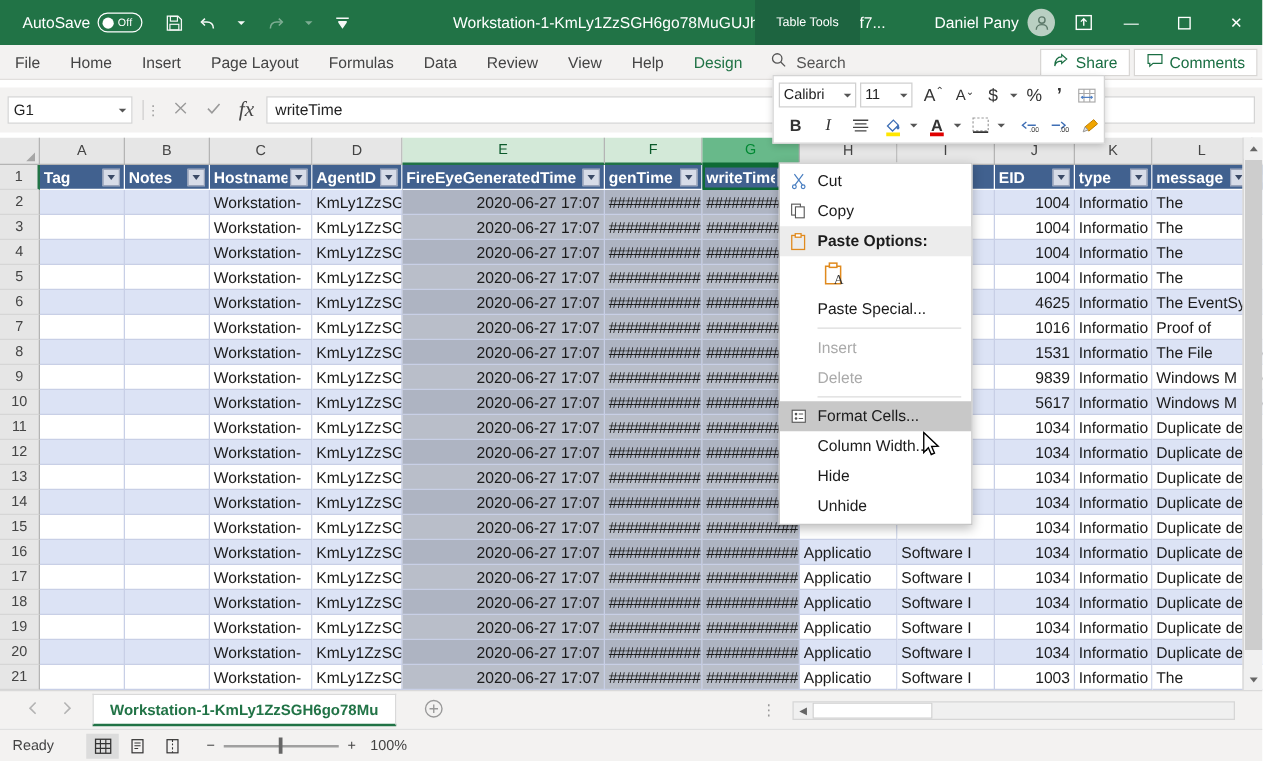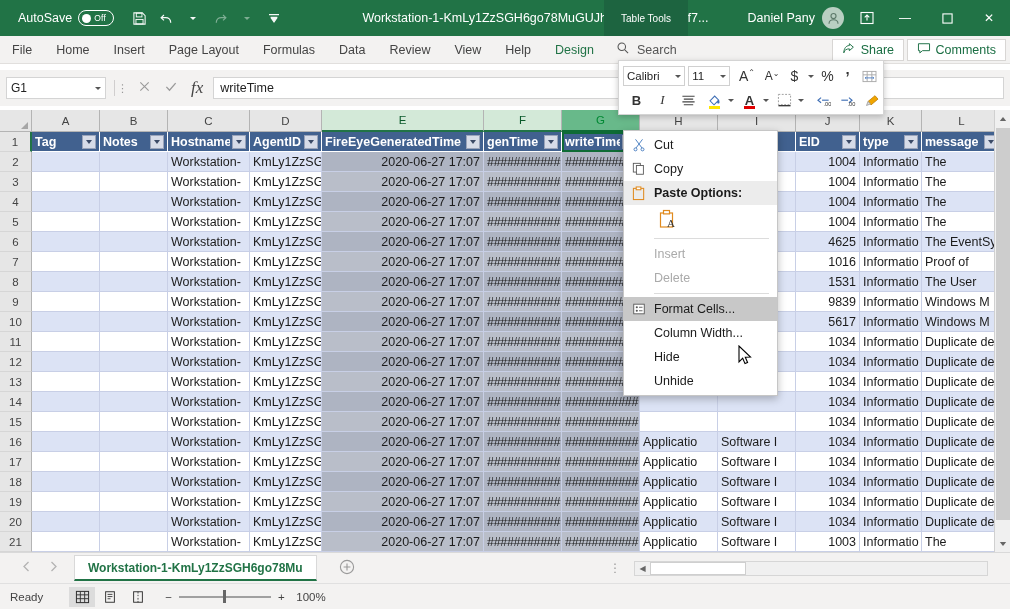--- a/index.html
+++ b/index.html
@@ -586,21 +586,21 @@
           <div class="cell band" style="width: 68px;"></div>
           <div class="cell band" style="width: 82px;">Workstation-</div>
           <div class="cell band" style="width: 72px;">KmLy1ZzSG</div>
           <div class="cell band r selov" style="width: 162px;">2020-06-27 17:07</div>
           <div class="cell band r selov hash" style="width: 78px;">###########</div>
           <div class="cell band r selov hash" style="width: 78px;">###########</div>
           <div class="cell band" style="width: 78px;"></div>
           <div class="cell band" style="width: 78px;"></div>
           <div class="cell band r" style="width: 64px;">1531</div>
           <div class="cell band" style="width: 62px;">Informatio</div>
-          <div class="cell band" style="width: 80px;">The User</div>
+          <div class="cell band" style="width: 80px;">The File</div>
           <div class="cell band" style="width: 34px;">NT</div>
         </div>
         <div class="row">
           <div class="cell" style="width: 68px;"></div>
           <div class="cell" style="width: 68px;"></div>
           <div class="cell" style="width: 82px;">Workstation-</div>
           <div class="cell" style="width: 72px;">KmLy1ZzSG</div>
           <div class="cell r selov" style="width: 162px;">2020-06-27 17:07</div>
           <div class="cell r selov hash" style="width: 78px;">###########</div>
           <div class="cell r selov hash" style="width: 78px;">###########</div>
@@ -917,20 +917,24 @@
           </svg>
       </span>
       <span class="lb">Paste Options:</span>
     </div>
     <div class="pasteico">
       <svg width="22" height="24" viewBox="0 0 22 24">
           <rect x="2.5" y="5" width="12" height="14" fill="none" stroke="#e08a1e" stroke-width="1.2"></rect>
           <rect x="5.5" y="2.5" width="6" height="3.4" fill="#fff" stroke="#e08a1e" stroke-width="1.2"></rect>
           <text x="9" y="19" font-size="11" fill="#333" font-family="Liberation Serif, serif">A</text>
         </svg>
+    </div>
+    <div class="ci">
+      <span class="ico"></span>
+      <span class="lb">Paste Special...</span>
     </div>
     <div class="ctxsep"></div>
     <div class="ci dis">
       <span class="ico"></span>
       <span class="lb">Insert</span>
     </div>
     <div class="ci dis">
       <span class="ico"></span>
       <span class="lb">Delete</span>
     </div>

